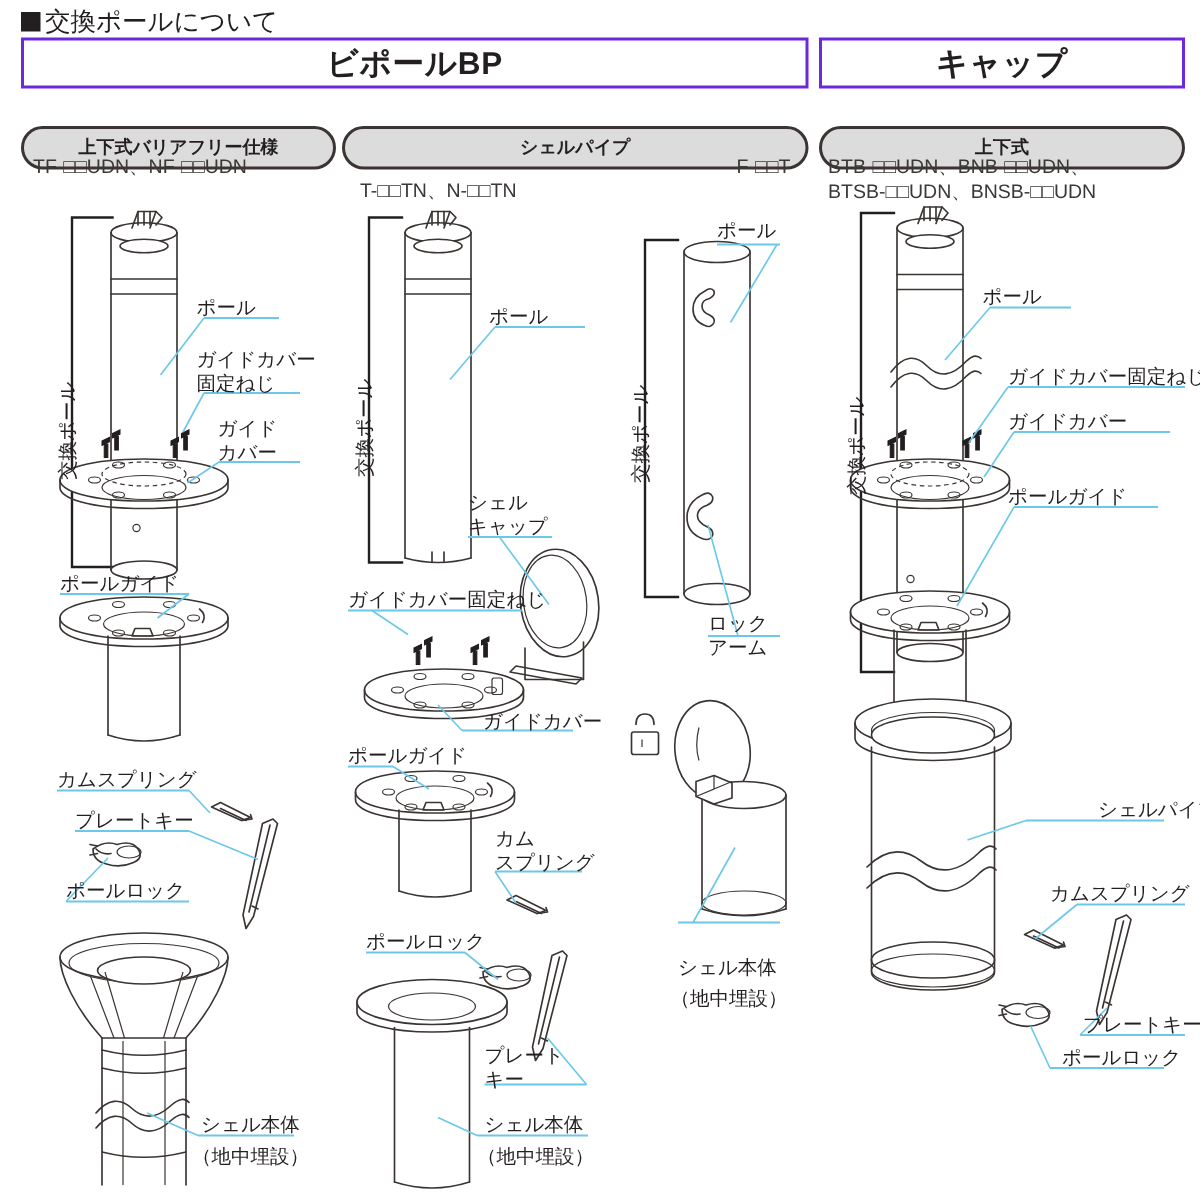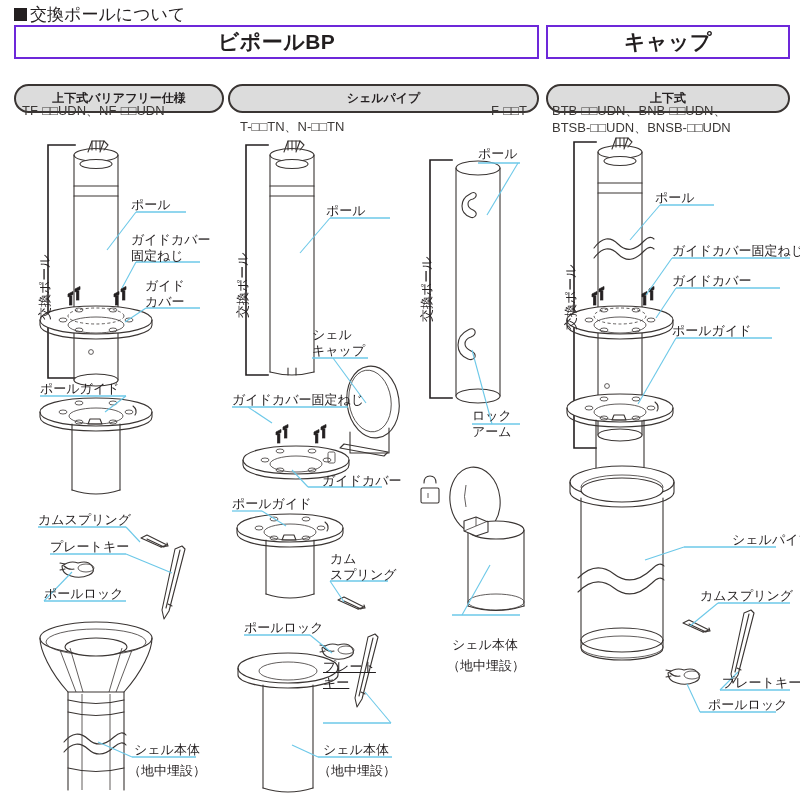--- a/index.html
+++ b/index.html
@@ -482,21 +482,21 @@
 <div class="vlbl" style="left:234px;top:318px;">交換ポール</div>
 <div class="lbl" style="left:326px;top:203px;">ポール</div>
 <div class="lbl" style="left:312px;top:327px;">シェル
 キャップ</div>
 <div class="lbl" style="left:232px;top:392px;">ガイドカバー固定ねじ</div>
 <div class="lbl" style="left:322px;top:473px;">ガイドカバー</div>
 <div class="lbl" style="left:232px;top:496px;">ポールガイド</div>
 <div class="lbl" style="left:330px;top:551px;">カム
 スプリング</div>
 <div class="lbl" style="left:244px;top:620px;">ポールロック</div>
-<div class="lbl" style="left:323px;top:659px;text-decoration:underline;">プレート
+<div class="lbl" style="left:323px;top:696px;">プレート
 キー</div>
 <div class="lbl" style="left:323px;top:742px;">シェル本体</div>
 <div class="lbl" style="left:318px;top:763px;">（地中埋設）</div>
 
 <div class="vlbl" style="left:418px;top:322px;">交換ポール</div>
 <div class="lbl" style="left:478px;top:146px;">ポール</div>
 <div class="lbl" style="left:472px;top:408px;">ロック
 アーム</div>
 <div class="lbl" style="left:452px;top:637px;">シェル本体</div>
 <div class="lbl" style="left:447px;top:658px;">（地中埋設）</div>

